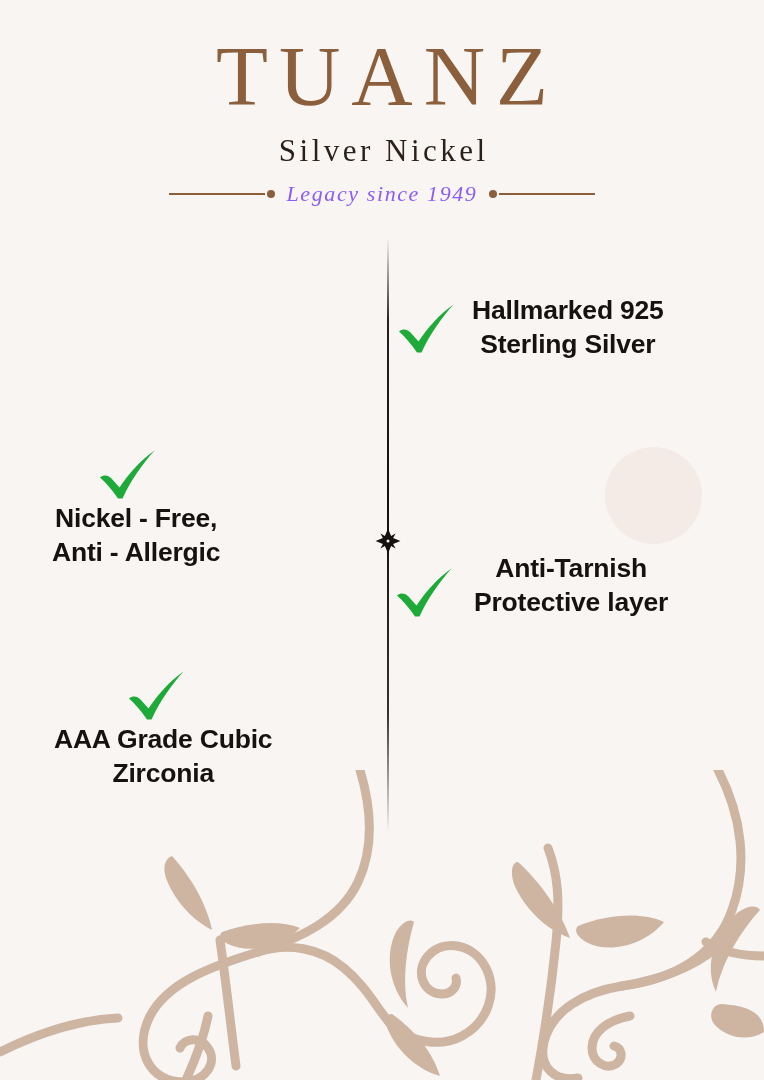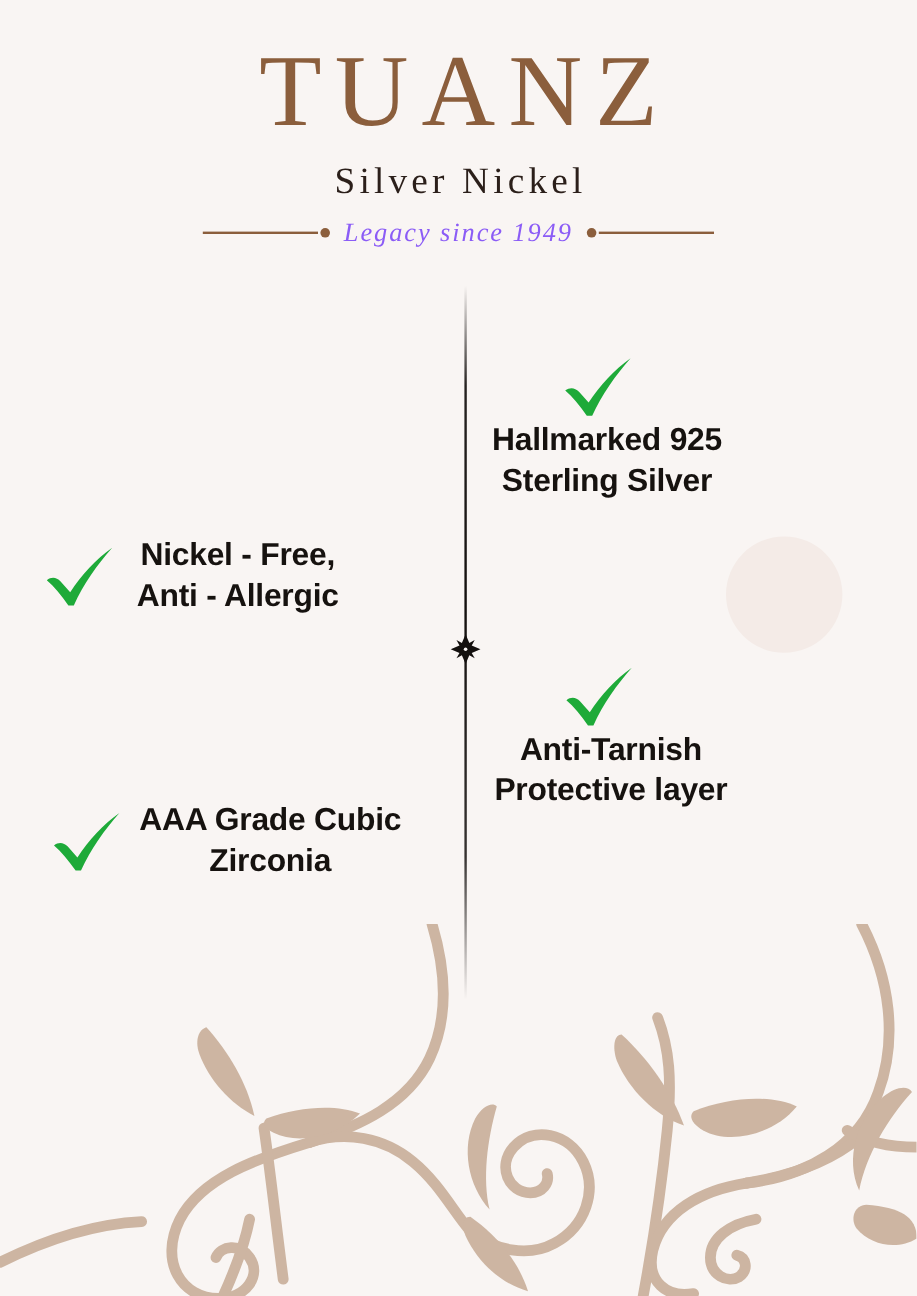--- a/index.html
+++ b/index.html
@@ -121,23 +121,24 @@
     height: 34px;
   }
 
   
   .feature {
     position: absolute;
     display: flex;
     align-items: center;
   }
   .feature.right {
+    flex-direction: row;
+  }
+  .feature.left {
     flex-direction: column;
-  }
-  .feature.left {
   }
   .check-icon {
     flex: 0 0 auto;
     width: 62px;
     height: 56px;
   }
   .feature-text {
     font-family: "Liberation Sans", sans-serif;
     font-weight: 700;
     font-size: 26.5px;
@@ -147,21 +148,21 @@
     white-space: pre-line;
     letter-spacing: -0.2px;
   }
 
   #f-hallmark { left: 396px; top: 294px; }
   #f-hallmark .feature-text { margin-left: 14px; }
 
   #f-nickel   { left: 36px;  top: 446px; }
   #f-nickel .feature-text { margin-left: 16px; }
 
-  #f-tarnish  { left: 394px; top: 552px; }
+  #f-tarnish  { left: 394px; top: 552px; align-items: flex-end; }
   #f-tarnish .feature-text { margin-left: 18px; }
 
   #f-zirconia { left: 42px;  top: 667px; }
   #f-zirconia .feature-text { margin-left: 12px; }
 </style>
 </head>
 <body>
 
 <div class="poster">
 

